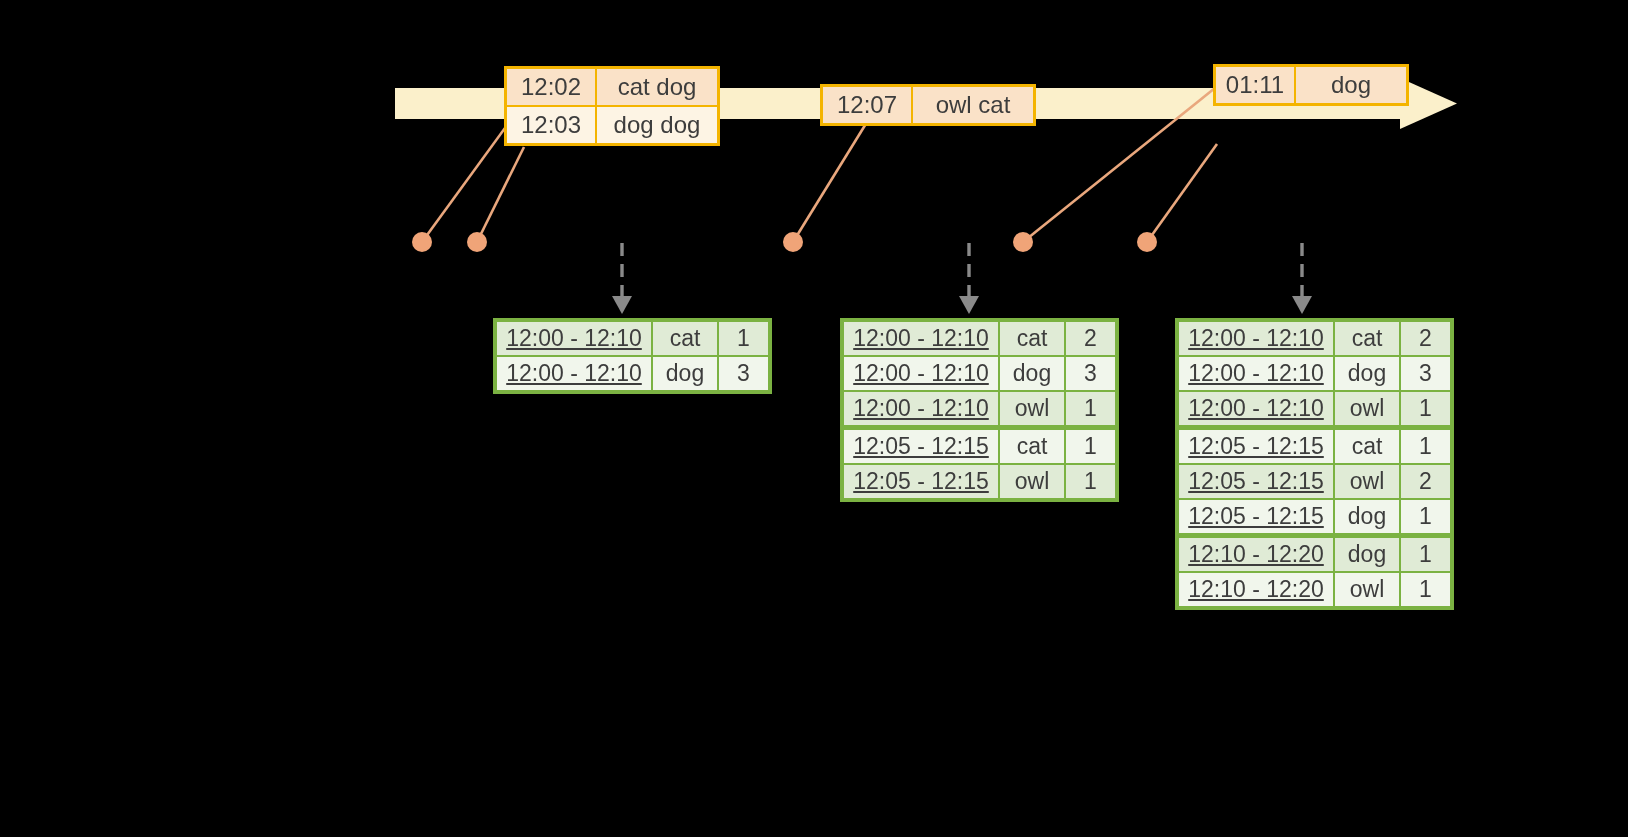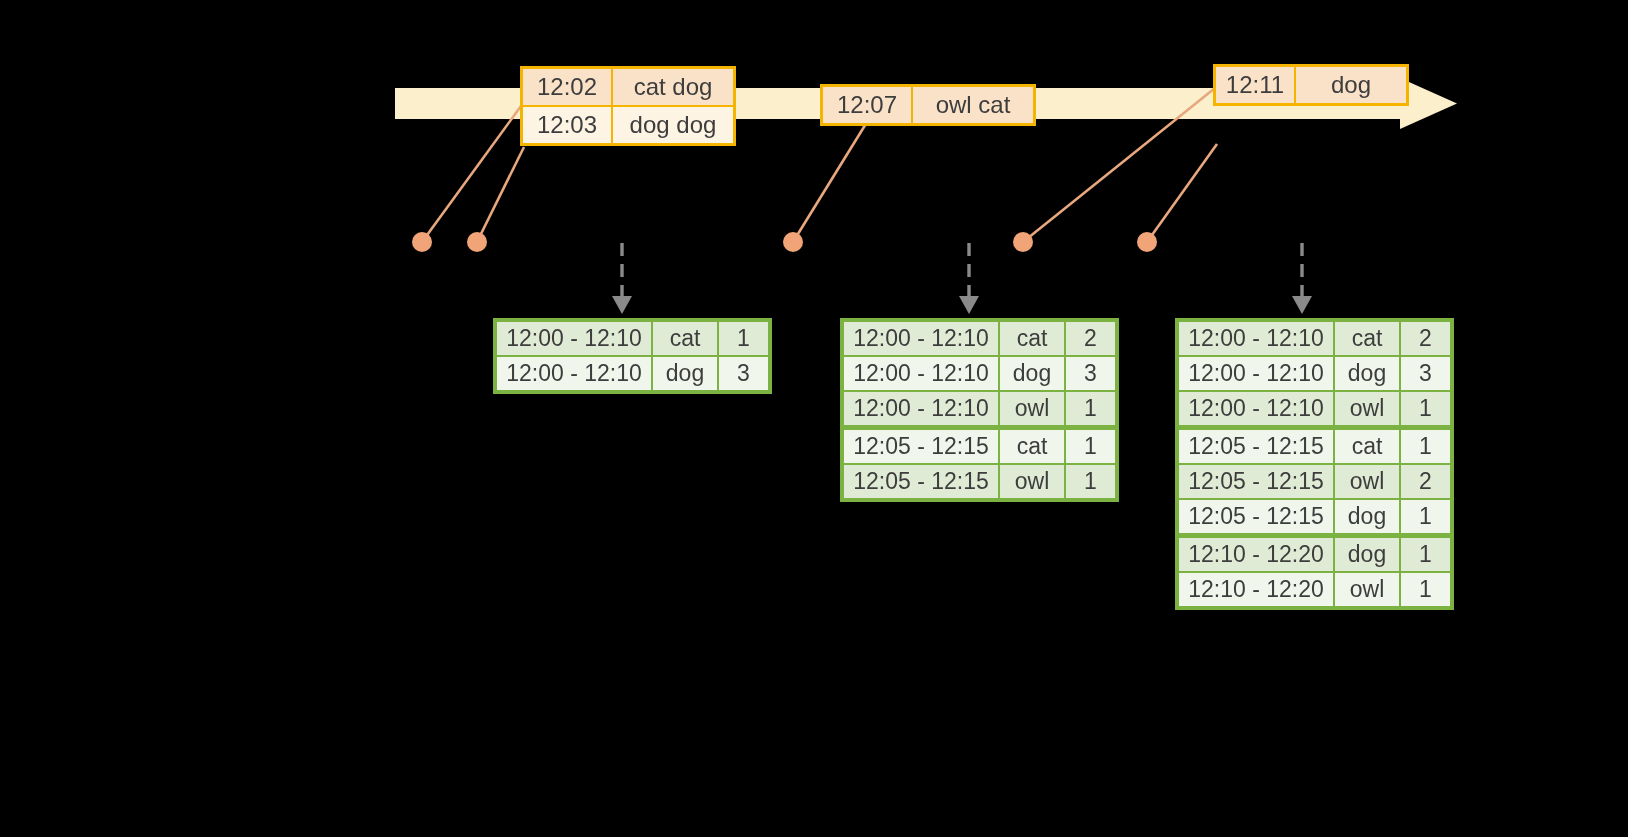--- a/index.html
+++ b/index.html
@@ -31,33 +31,33 @@
   table{border-collapse:collapse;position:absolute;z-index:2;}
   td{text-align:center;vertical-align:middle;color:var(--text);}
 
   
   .etable{border:3px solid var(--event_border);}
   .etable td{border:2px solid var(--event_border);font-size:24px;height:36px;padding:0 4px;}
   .etable tr.peach td{background:var(--event_row_peach);}
   .etable tr.cream td{background:var(--event_row_cream);margin-top:38px;}
   .e-time{width:80px;}
   .e-words{width:112px;}
-  #etable1{left:520px;top:66px;border-radius:28px;}
+  #etable1{left:504px;top:66px;border-radius:28px;}
   #etable2{left:820px;top:84px;}
   #etable3{left:1213px;top:64px;}
   #etable3 .e-time{width:70px;}
   #etable3 .e-words{width:102px;}
 
   
   .rtable{border:4px solid var(--result_border);}
   .rtable td{border:2px solid var(--result_border);font-size:23px;height:33px;padding:0 2px;}
   .rtable tr.dark td{background:var(--result_row_dark);}
   .rtable tr.light td{background:var(--result_row_light);}
   .rtable tr.group-start td{border-top:5px solid var(--result_border);}
-  .c-win{width:150px;}
+  .c-win{width:150px;text-decoration:underline;}
   .c-word{width:60px;margin-left:27px;}
   .c-count{width:45px;}
   #rtable1{left:493px;top:318px;}
   #rtable2{left:840px;top:318px;}
   #rtable3{left:1175px;top:318px;}
 </style>
 </head>
 <body>
 
 <div id="canvas">
@@ -111,21 +111,21 @@
         <tr class="peach">
       <td class="e-time">12:07</td>
       <td class="e-words">owl cat</td>
     </tr>
   </tbody>
     </table>
 
   <table class="etable" id="etable3">
     <tbody>
         <tr class="peach">
-      <td class="e-time">12:11</td>
+      <td class="e-time">01:11</td>
       <td class="e-words">dog</td>
     </tr>
   </tbody>
     </table>
 
   <table class="rtable" id="rtable1">
     <tbody>
         <tr class="dark">
       <td class="c-win">12:00 - 12:10</td>
       <td class="c-word">cat</td>

